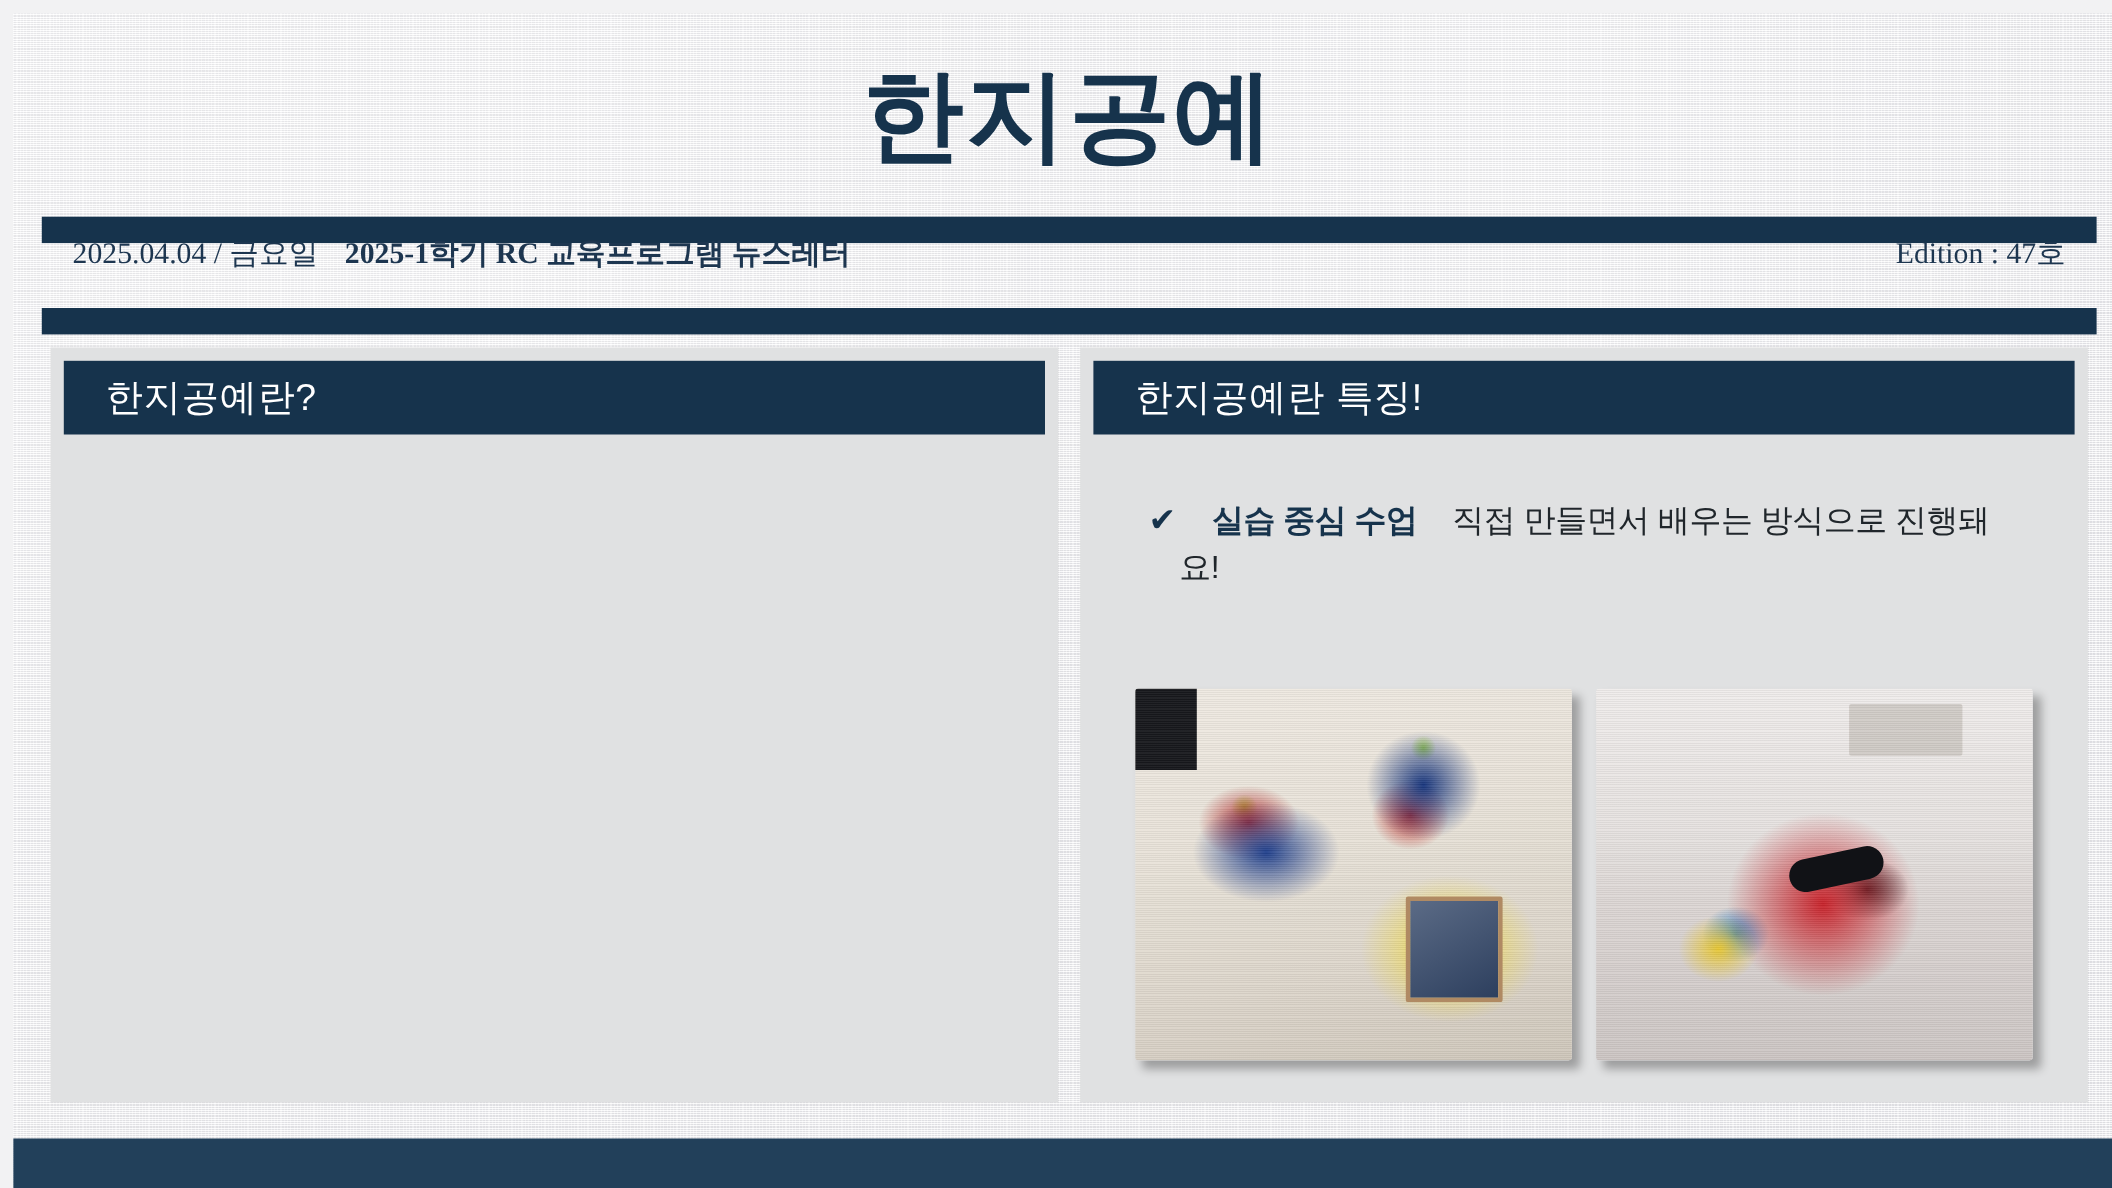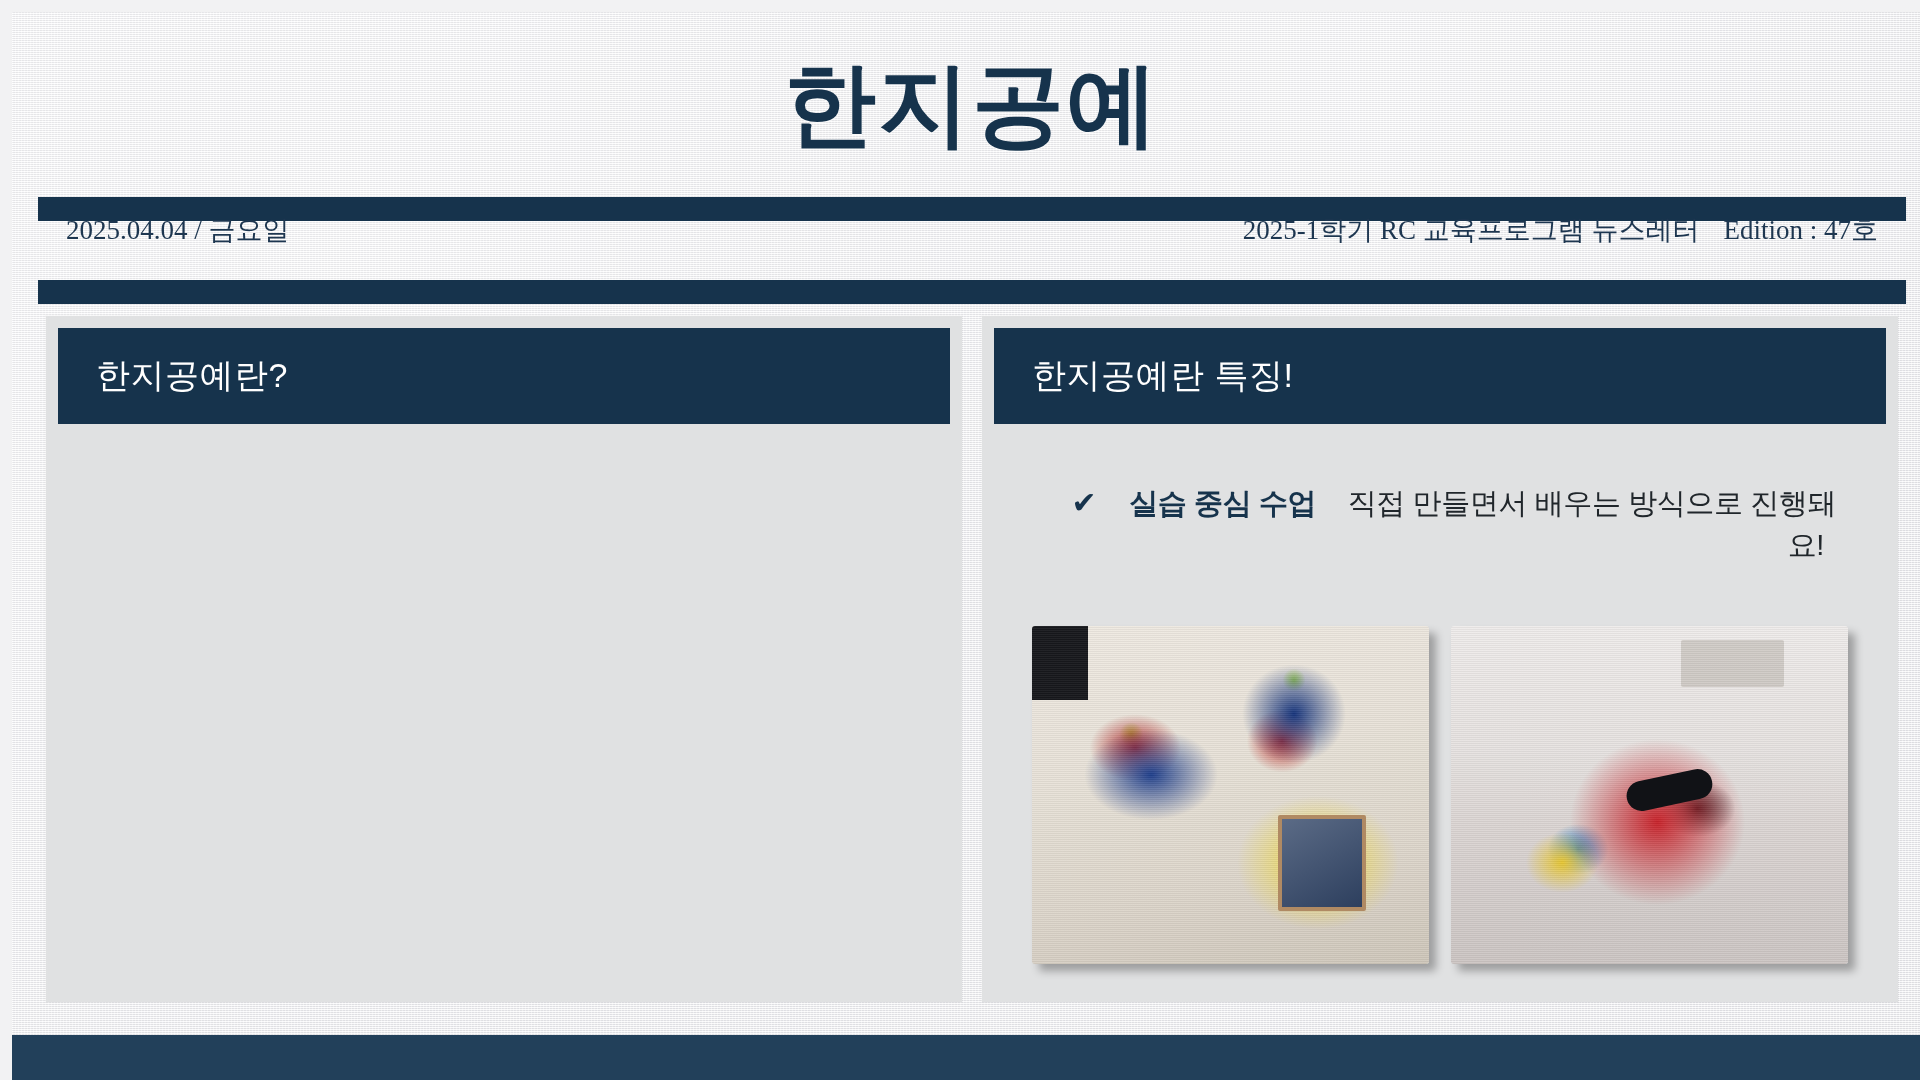--- a/index.html
+++ b/index.html
@@ -71,21 +71,21 @@
   }
   .infobar-left,
   .infobar-center,
   .infobar-right {
     font-family: "Liberation Serif", "DejaVu Serif", serif;
     font-size: 27px;
     color: #1d3650;
     white-space: nowrap;
   }
   .infobar-left   { flex: 0 0 auto; padding-left: 16px; }
-  .infobar-center { flex: 1 1 auto; text-align: right; }
+  .infobar-center { flex: 1 1 auto; text-align: left; font-weight: bold; }
   .infobar-right  { flex: 0 0 auto; padding-right: 16px; }
 
   
   .columns {
     position: absolute;
     left: 22px;
     right: 22px;
     top: 292px;
     height: 710px;
     display: flex;
@@ -94,21 +94,21 @@
   .col {
     flex: 1 1 0;
     background: #e0e1e2;
     display: flex;
     flex-direction: column;
     box-shadow: 0 0 0 1px rgba(0,0,0,0.02);
   }
 
   .col-header {
     background: #16334c;
-    height: 96px;
+    height: 67px;
     display: flex;
     align-items: center;
     padding: 0 26px;
   }
   .col-header-title {
     font-size: 34px;
     font-weight: 400;
     color: #ffffff;
     letter-spacing: 0.5px;
   }
@@ -129,21 +129,20 @@
   }
   .para b { color: #16334c; font-weight: 700; }
 
   
   .bullets {
     list-style: none;
     font-size: 29px;
     line-height: 1.42;
     color: #20262b;
     letter-spacing: -0.4px;
-    text-align: right;
   }
   .bullet {
     margin-bottom: 4px;
     text-indent: -40px;
     padding-left: 40px;
   }
   .bullet-mark {
     color: #16334c;
     font-weight: 700;
     font-size: 30px;

